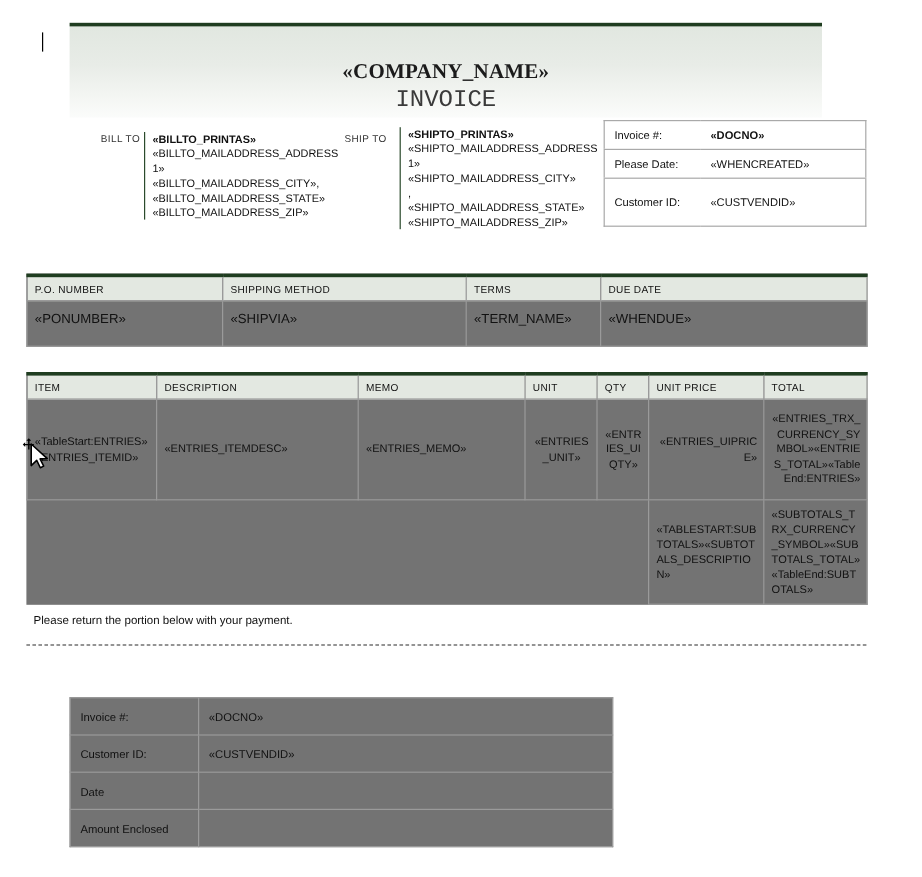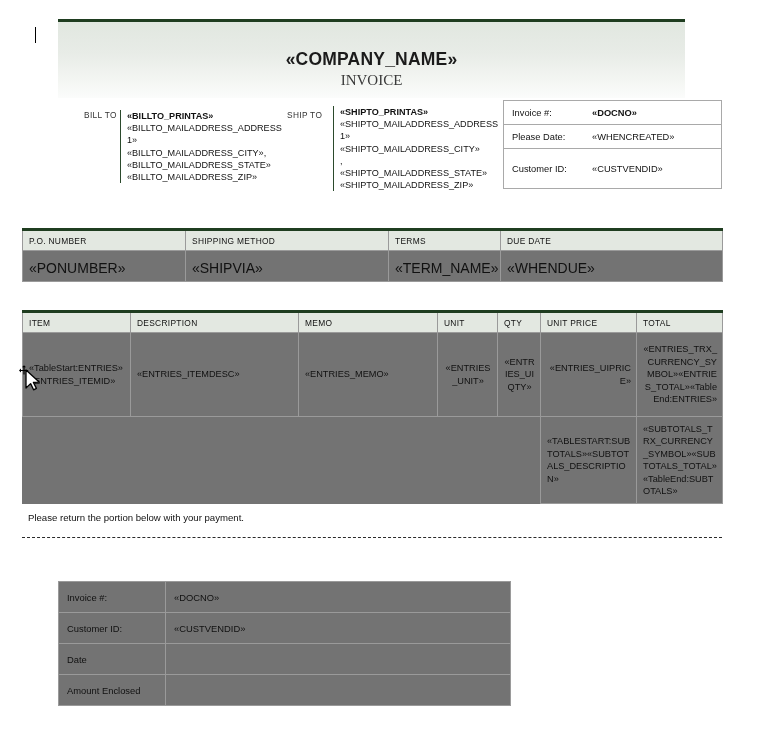--- a/index.html
+++ b/index.html
@@ -35,30 +35,30 @@
     background: linear-gradient(to bottom, #e1e7e0 0%, #e8ece7 42%, #f4f6f3 78%, #fbfcfb 100%);
     border-top: 3px solid #1f3d20;
     box-sizing: border-box;
   }
   .masthead-inner {
     position: absolute;
     left: 0; right: 0; top: 28px;
     text-align: center;
   }
   .company-name {
-    font-family: Liberation Sans, sans-serif;
+    font-family: Liberation Serif, serif;
     font-weight: bold;
     font-size: 17.5px;
     letter-spacing: 0.2px;
     color: #1b1b1b;
     line-height: 1.12;
   }
   .invoice-word {
-    font-family: Liberation Serif, serif;
-    font-size: 15px;
+    font-family: Liberation Mono, monospace;
+    font-size: 20px;
     color: #3a3a3a;
     line-height: 1.25;
     margin-top: 1px;
   }
 
   
   .addr-label {
     position: absolute;
     font-size: 8.3px;
     letter-spacing: 0.35px;
@@ -128,22 +128,22 @@
     padding: 5px 0 4px 6px;
     border-top: 3px solid #1f3d20;
     border-bottom: 1px solid #9a9a9a;
     vertical-align: middle;
     height: 21px;
   }
 
   
   #po-table { left: 22px; top: 228px; width: 700px; }
   #po-table tbody td {
-    font-size: 14px;
-    padding: 9px 0 5px 6px;
+    font-size: 11px;
+    padding: 9px 0 16px 6px;
     height: 27px;
     vertical-align: middle;
   }
 
   
   #items-table { left: 22px; top: 310px; width: 700px; }
   #items-table tbody td {
     font-size: 9.2px;
     padding: 6px 5px 6px 6px;
     vertical-align: middle;

